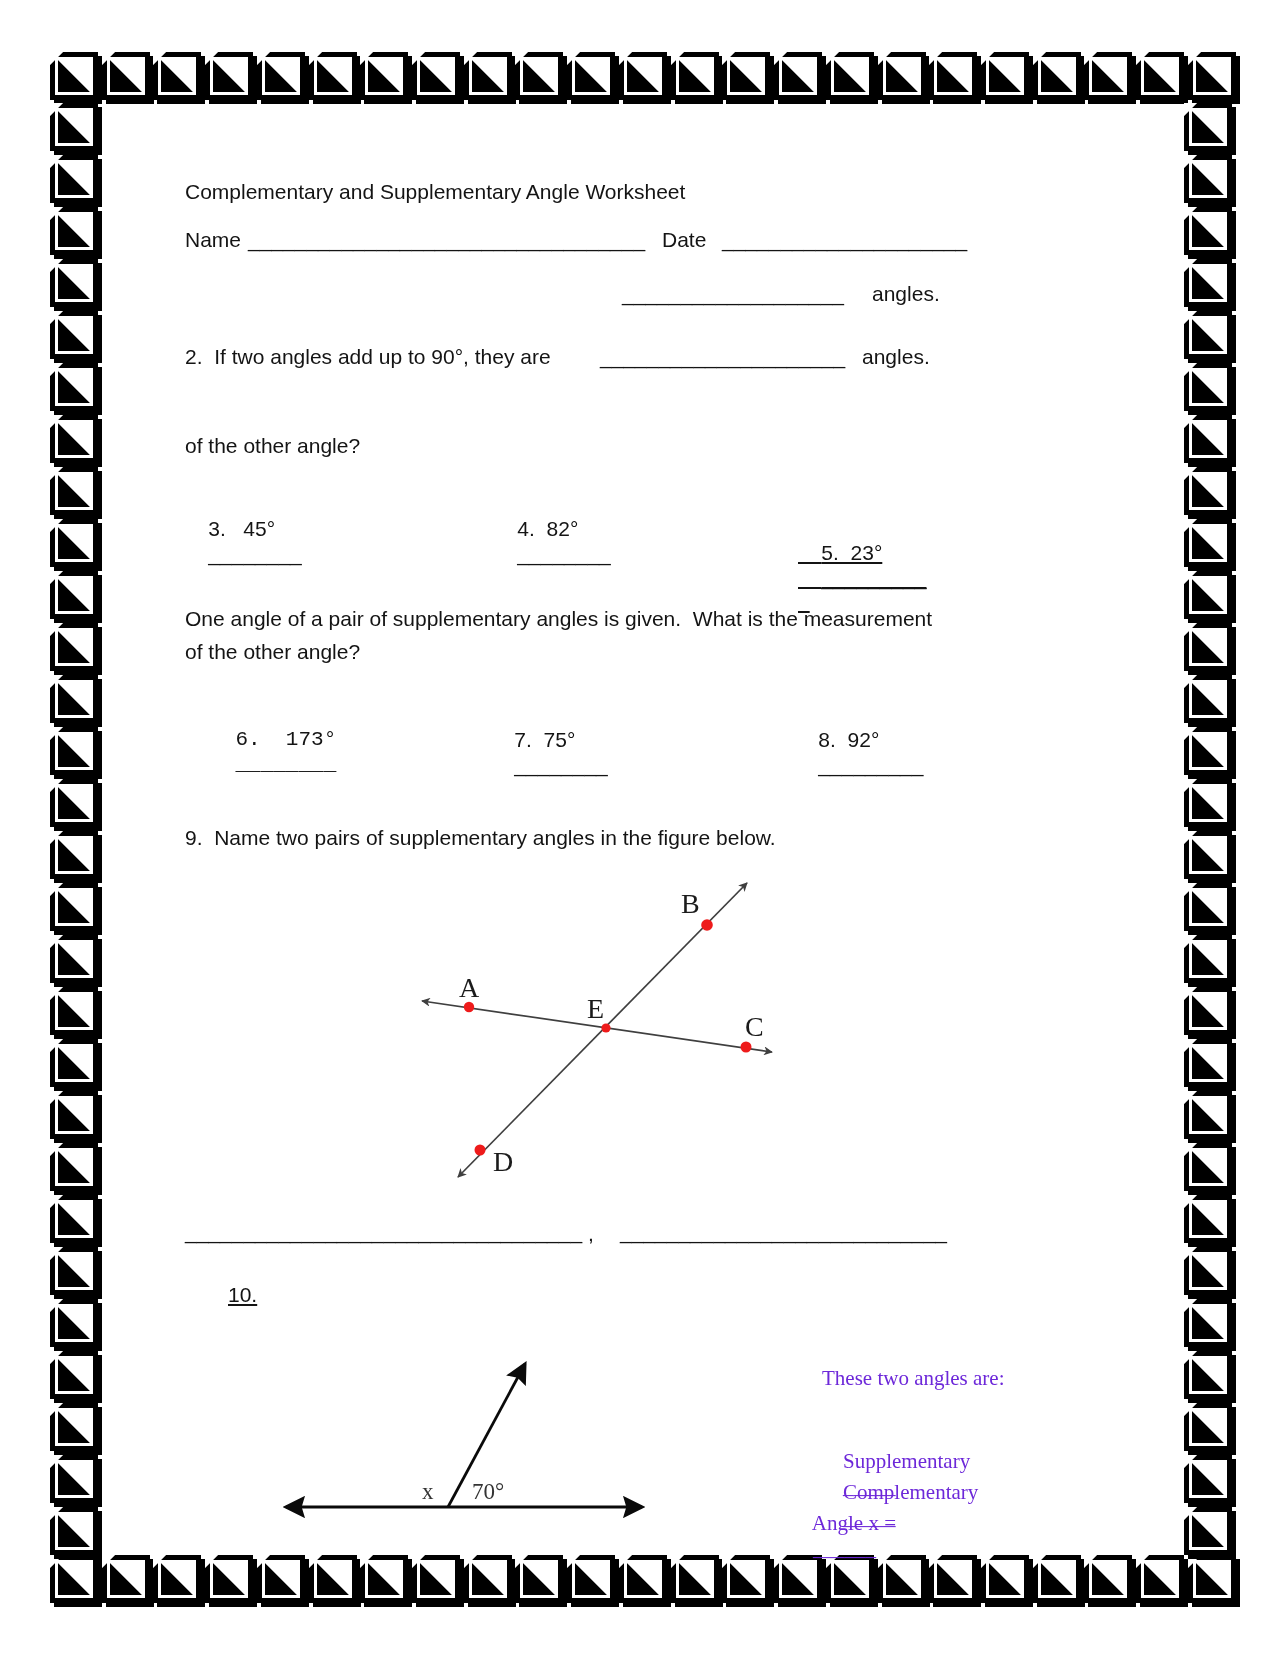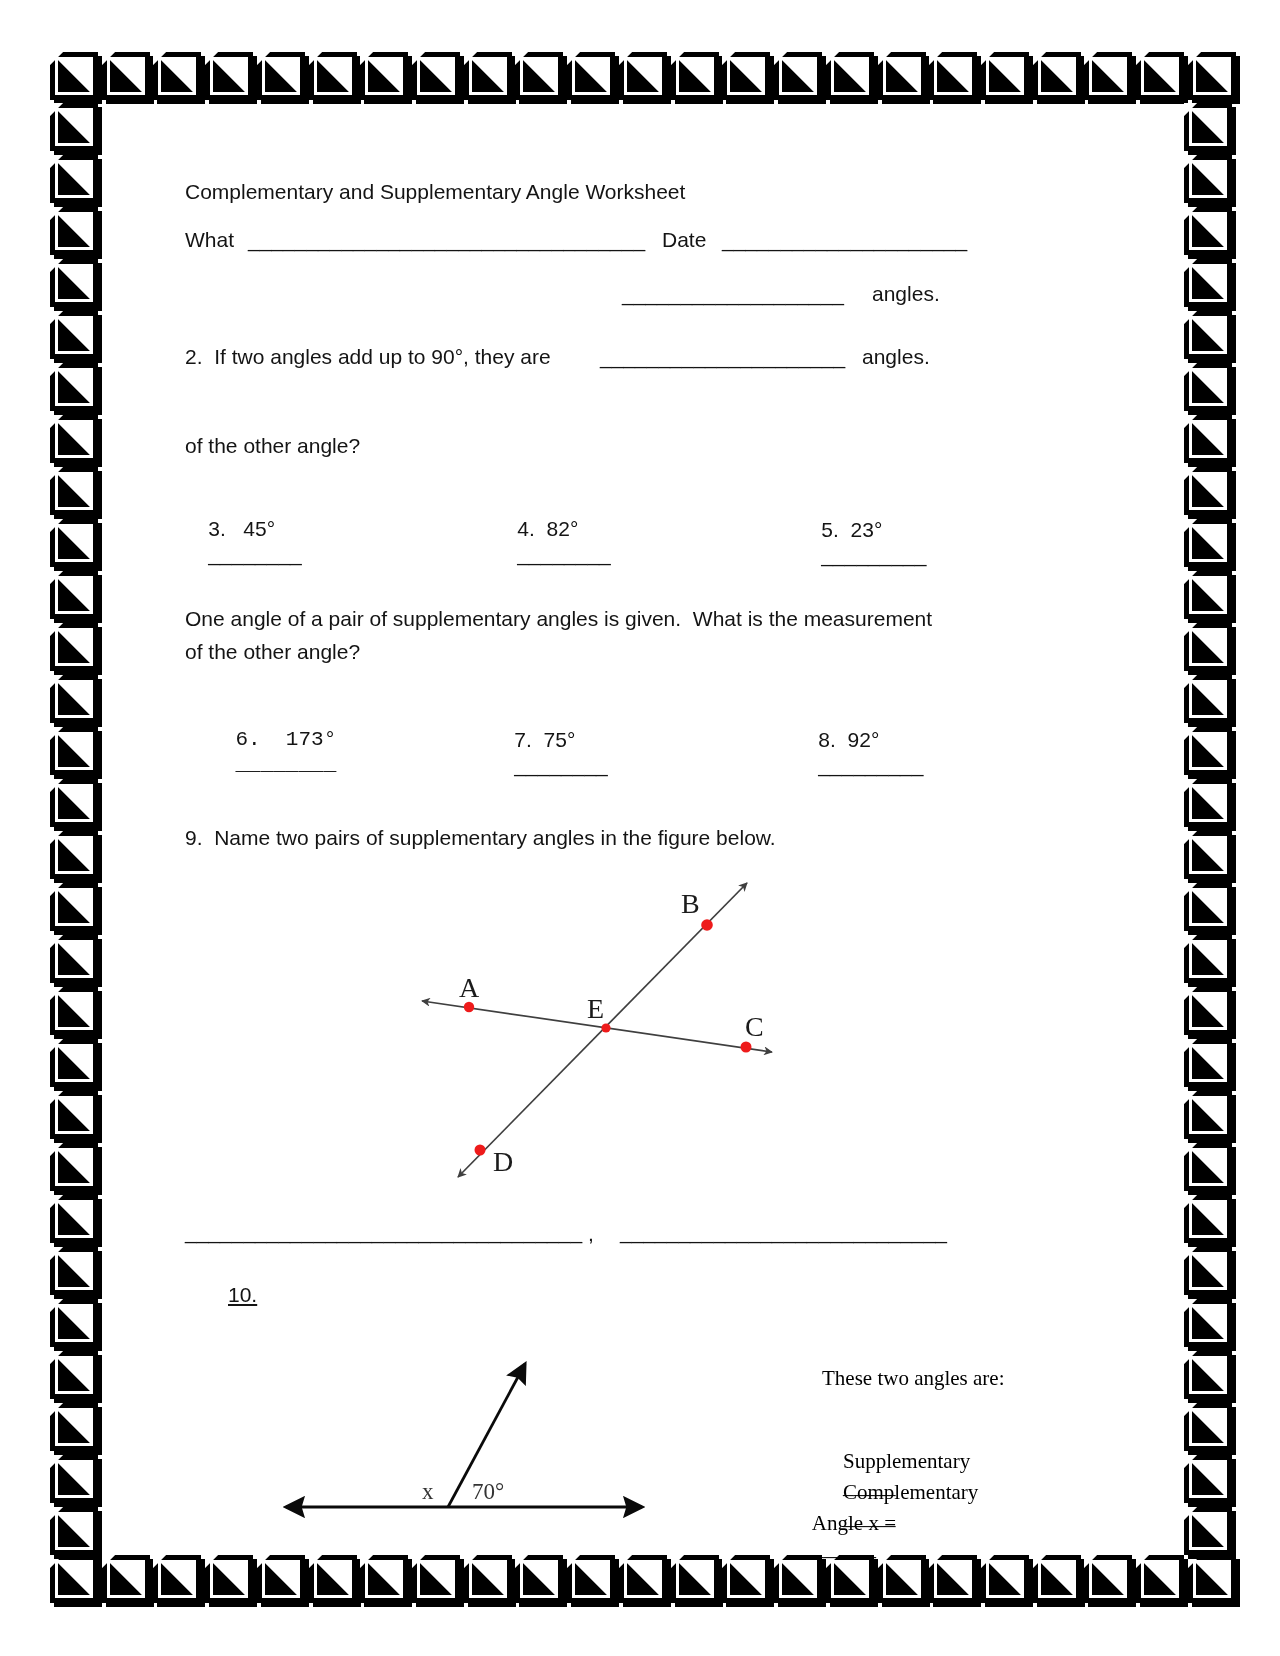--- a/index.html
+++ b/index.html
@@ -2,21 +2,21 @@
 <html><head>
 <meta charset="utf-8">
 <style>
   html,body{margin:0;padding:0;background:#888;}
   .page{
     position:relative;width:1280px;height:1656px;background:#fff;
     font-family:"Liberation Sans",sans-serif;font-size:21px;color:#141414;
     overflow:hidden;margin:0 auto;
   }
   .abs{position:absolute;white-space:pre;line-height:1.18;}
-  .serif{font-family:"Liberation Serif",serif;color:#000000;}
+  .serif{font-family:"Liberation Serif",serif;color:#6d28d9;}
   
   .bstrip{position:absolute;display:flex;justify-content:space-between;}
   .bstrip.h{left:50px;top:52px;width:1186px;height:48px;flex-direction:row;}
   .bstrip.h.bottom{top:1555px;}
   .bstrip.v{left:50px;top:103px;width:48px;height:1452px;flex-direction:column;}
   .bstrip.v.right{left:1184px;}
   .tile{
     width:48px;height:48px;flex:0 0 auto;position:relative;
     background:linear-gradient(135deg,#fff 9px,#000 9.5px);
     box-shadow:4px 4px 0 #000;
@@ -138,21 +138,21 @@
       <div class="tile"></div>
       <div class="tile"></div>
       <div class="tile"></div>
       <div class="tile"></div>
       <div class="tile"></div>
       <div class="tile"></div>
     </div>
 
   <div class="abs" style="left:185px;top:180px;">Complementary and Supplementary Angle Worksheet</div>
 
-  <div class="abs" style="left:185px;top:228px;">What</div>
+  <div class="abs" style="left:185px;top:228px;">Name</div>
   <div class="abs blank" style="left:248px;top:228px;">__________________________________</div>
   <div class="abs" style="left:662px;top:228px;">Date</div>
   <div class="abs blank" style="left:722px;top:228px;">_____________________</div>
 
   <div class="abs blank" style="left:622px;top:282px;">___________________</div>
   <div class="abs" style="left:872px;top:282px;">angles.</div>
 
   <div class="abs" style="left:185px;top:345px;">2.  If two angles add up to 90°, they are</div>
   <div class="abs blank" style="left:600px;top:345px;">_____________________</div>
   <div class="abs" style="left:862px;top:345px;">angles.</div>
@@ -160,21 +160,21 @@
   <div class="abs" style="left:185px;top:434px;">of the other angle?</div>
 
   <div class="abs" style="left:185px;top:492px;">
     <span>3.   45°</span>
     <span class="blank">________</span>
   </div>
   <div class="abs" style="left:494px;top:492px;">
     <span>4.  82°</span>
     <span class="blank">________</span>
   </div>
-  <div class="abs" style="left:798px;top:493px;">
+  <div class="abs" style="left:798px;top:516px;text-decoration:underline;">
     <span>5.  23°</span>
     <span class="blank">_________</span>
   </div>
 
   <div class="abs" style="left:185px;top:607px;">One angle of a pair of supplementary angles is given.  What is the measurement</div>
   <div class="abs" style="left:185px;top:640px;">of the other angle?</div>
 
   <div class="abs" style="left:185px;top:703px;font-family:Liberation Mono, monospace;">
     <span>6.  173°</span>
     <span class="blank">________</span>

